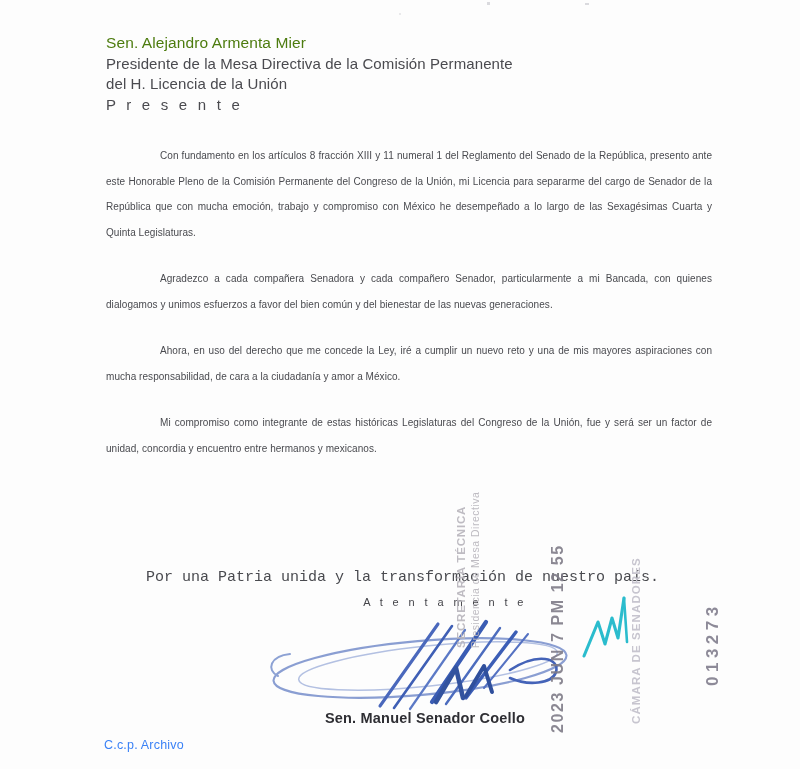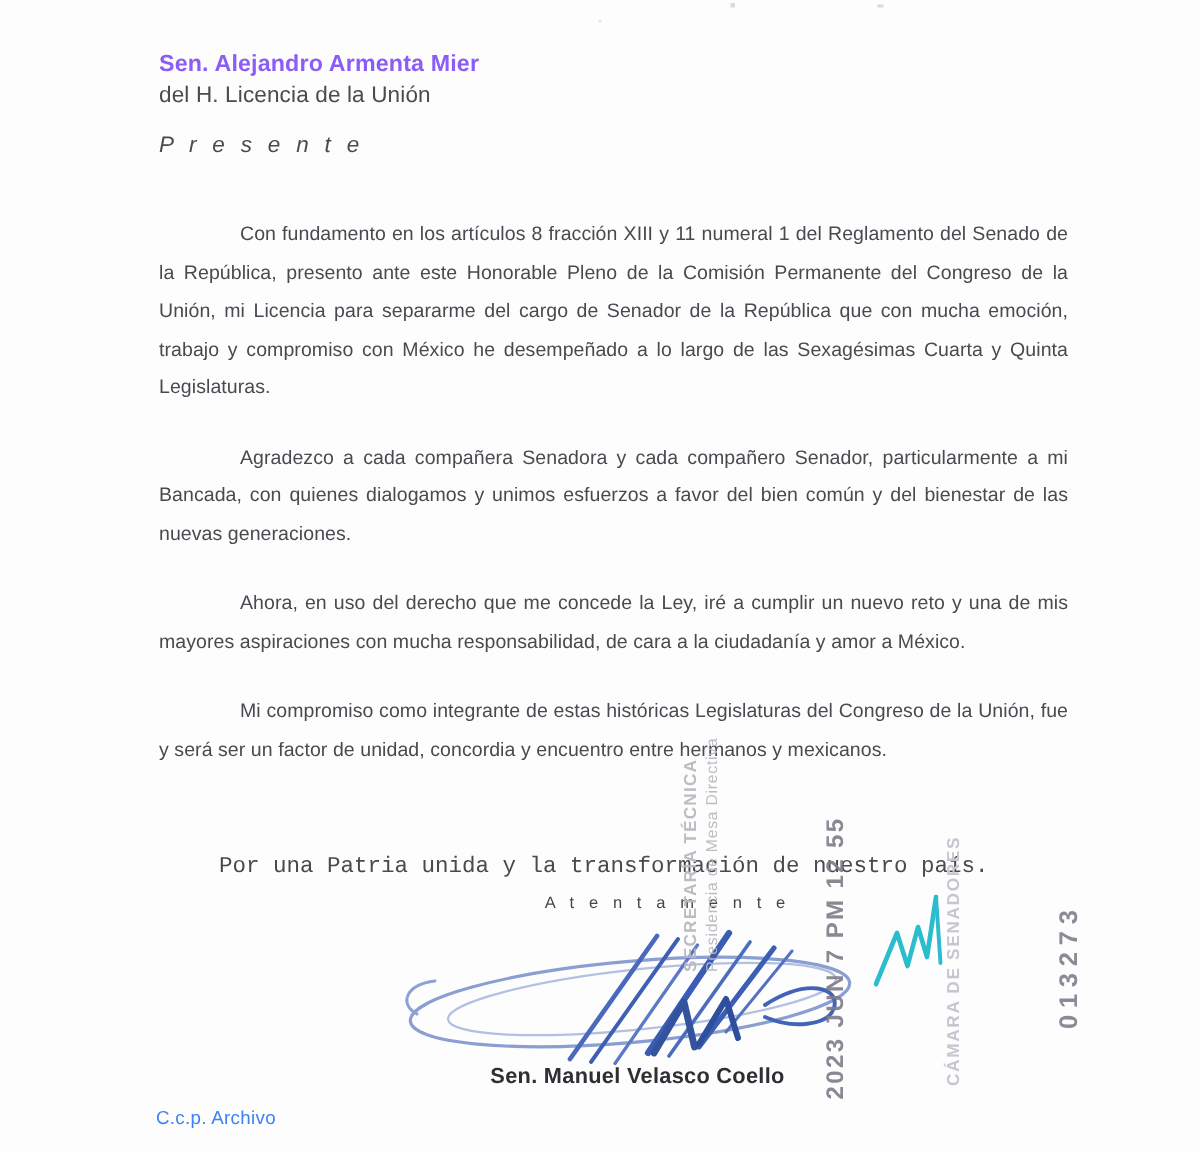--- a/index.html
+++ b/index.html
@@ -29,48 +29,47 @@
 
   
   #addressee-block {
     position: absolute;
     left: 106px;
     top: 33px;
     line-height: 20.5px;
   }
   .addressee-name {
     font-size: 15.5px;
-    font-weight: bold;
-    color: #8b5cf6;
+    font-weight: normal;
+    color: #4d7c0f;
     letter-spacing: .1px;
   }
   .addressee-line {
     font-size: 15px;
     color: #4a4a4f;
     letter-spacing: .1px;
   }
   .addressee-present {
     font-size: 15px;
     color: #4a4a4f;
     letter-spacing: 3.2px;
-    margin-top: 13px;
-    font-style: italic;
+    margin-top: 0;
   }
 
   
   #body-copy {
     position: absolute;
     left: 106px;
     top: 143px;
     width: 606px;
   }
   .para {
     text-align: justify;
     text-justify: inter-word;
-    font-size: 13px;
+    font-size: 10px;
     line-height: 25.5px;
     color: #494a4f;
     text-indent: 54px;
     margin: 0 0 21px 0;
     letter-spacing: .05px;
   }
   .para:last-child { margin-bottom: 0; }
 
   
   #closing-line {
@@ -197,20 +196,21 @@
 <body>
 
 <div id="page">
 
   <div class="speck" style="left:487px;top:2px;width:3px;height:3px;"></div>
   <div class="speck" style="left:585px;top:3px;width:4px;height:2px;"></div>
   <div class="speck" style="left:399px;top:13px;width:2px;height:2px;opacity:.3;"></div>
 
   <div id="addressee-block">
     <div class="addressee-name">Sen. Alejandro Armenta Mier</div>
+    <div class="addressee-line">Presidente de la Mesa Directiva de la Comisión Permanente</div>
     <div class="addressee-line">del H. Licencia de la Unión</div>
     <div class="addressee-present">P r e s e n t e</div>
   </div>
 
   <div id="body-copy">
     <p class="para">Con fundamento en los artículos 8 fracción XIII y 11 numeral 1 del Reglamento del Senado de la República, presento ante este Honorable Pleno de la Comisión Permanente del Congreso de la Unión, mi Licencia para separarme del cargo de Senador de la República que con mucha emoción, trabajo y compromiso con México he desempeñado a lo largo de las Sexagésimas Cuarta y Quinta Legislaturas.</p>
     <p class="para">Agradezco a cada compañera Senadora y cada compañero Senador, particularmente a mi Bancada, con quienes dialogamos y unimos esfuerzos a favor del bien común y del bienestar de las nuevas generaciones.</p>
     <p class="para">Ahora, en uso del derecho que me concede la Ley, iré a cumplir un nuevo reto y una de mis mayores aspiraciones con mucha responsabilidad, de cara a la ciudadanía y amor a México.</p>
     <p class="para">Mi compromiso como integrante de estas históricas Legislaturas del Congreso de la Unión, fue y será ser un factor de unidad, concordia y encuentro entre hermanos y mexicanos.</p>
   </div>
@@ -234,21 +234,21 @@
       <path d="M224 78 L268 24" stroke="#5572c2" stroke-width="2.0" fill="none" stroke-linecap="round"></path>
 
       <path d="M176 92 L196 58 L203 88" stroke="#33539f" stroke-width="4.6" fill="none" stroke-linecap="round" stroke-linejoin="round"></path>
       <path d="M206 86 L224 56 L232 82" stroke="#2f4f9c" stroke-width="4.0" fill="none" stroke-linecap="round" stroke-linejoin="round"></path>
 
       <path d="M250 60 C278 42, 300 48, 296 62 C292 74, 268 76, 250 68" stroke="#4463b8" stroke-width="2.6" fill="none" stroke-linecap="round"></path>
 
       <path d="M18 66 C6 60, 10 46, 30 44" stroke="#8da2d4" stroke-width="2.0" fill="none" stroke-linecap="round"></path>
     </svg>
 
-    <div id="signer-name">Sen. Manuel Velasco Coello</div>
+    <div id="signer-name">Sen. Manuel Senador Coello</div>
   </div>
 
   <div class="stamp" id="stamp-secretaria">
     <span>SECRETARÍA TÉCNICA</span>
     <span class="l2">Presidencia de Mesa Directiva</span>
   </div>
 
   <div class="stamp" id="stamp-date">2023 JUN 7 PM 12 55</div>
 
   <div class="stamp" id="stamp-camara">CÁMARA DE SENADORES</div>

